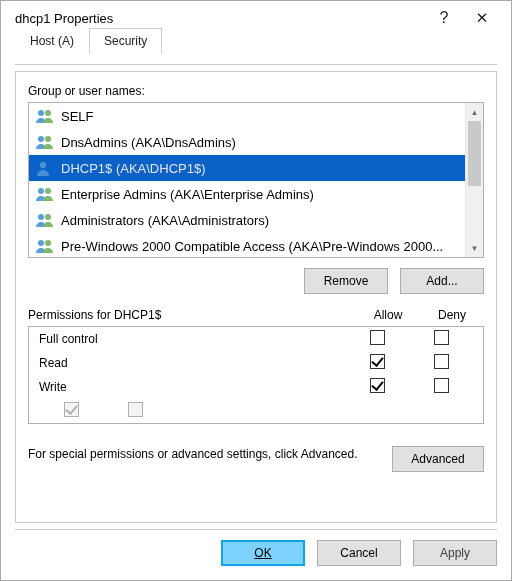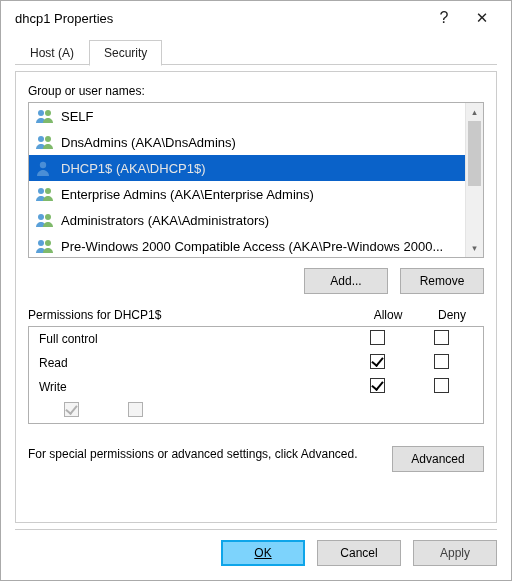--- a/index.html
+++ b/index.html
@@ -30,21 +30,21 @@
     width: 38px; text-align: center; font-size: 16px; color: #222;
     cursor: default;
   }
   .titlebar .close {
     width: 38px; text-align: center; font-size: 15px; color: #222;
     cursor: default;
   }
   .tabstrip {
     display: flex;
     align-items: flex-end;
-    padding: 4px 14px 0 14px;
+    padding: 4px 14px 12px 14px;
     height: 30px;
     position: relative;
   }
   .tabstrip::after {
     content: "";
     position: absolute;
     left: 14px; right: 14px; bottom: 0;
     height: 1px; background: #ccc;
   }
   .tab {
@@ -280,22 +280,22 @@
       <div class="scrollbar">
         <div class="sb-arrow">▴</div>
         <div class="sb-track">
           <div class="sb-thumb"></div>
         </div>
         <div class="sb-arrow">▾</div>
       </div>
     </div>
 
     <div class="row-buttons">
+      <button class="btn">Remove</button>
       <button class="btn">Add...</button>
-      <button class="btn">Remove</button>
     </div>
 
     <div class="perm-header">
       <span class="ph-name">Permissions for DHCP1$</span>
       <span class="perm-col">Allow</span>
       <span class="perm-col">Deny</span>
     </div>
 
     <div class="perm-table">
       <div class="perm-row">

